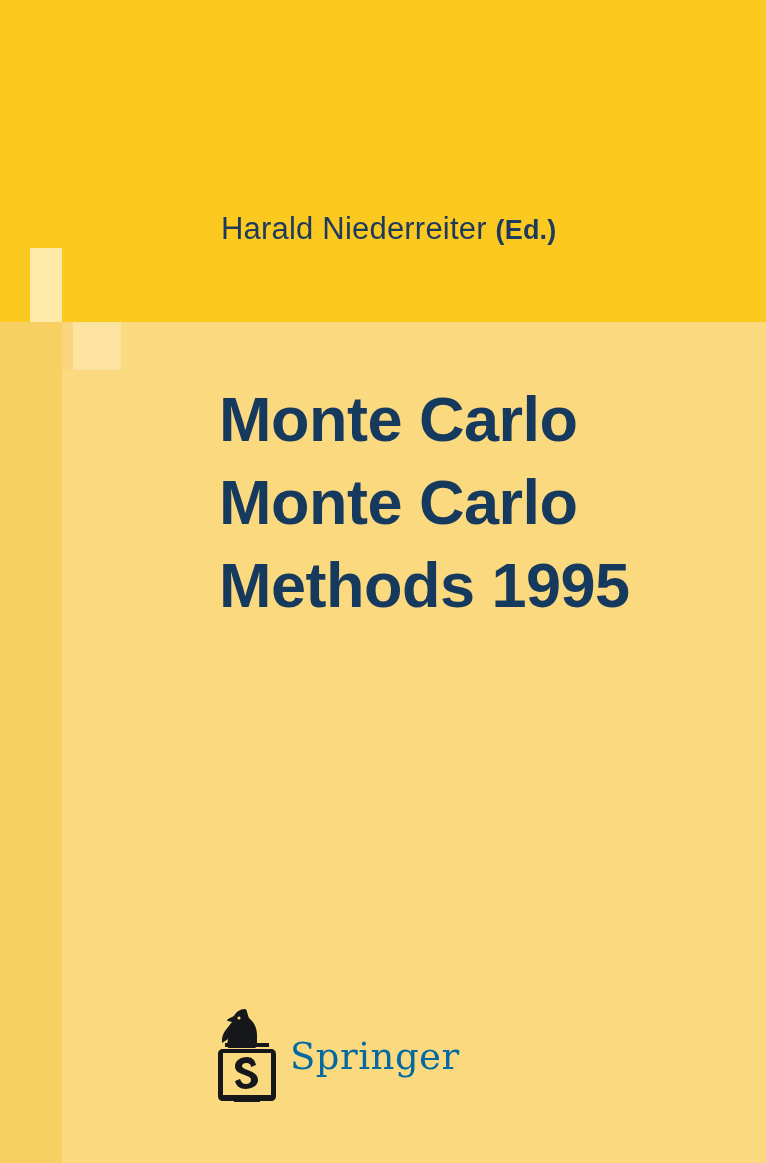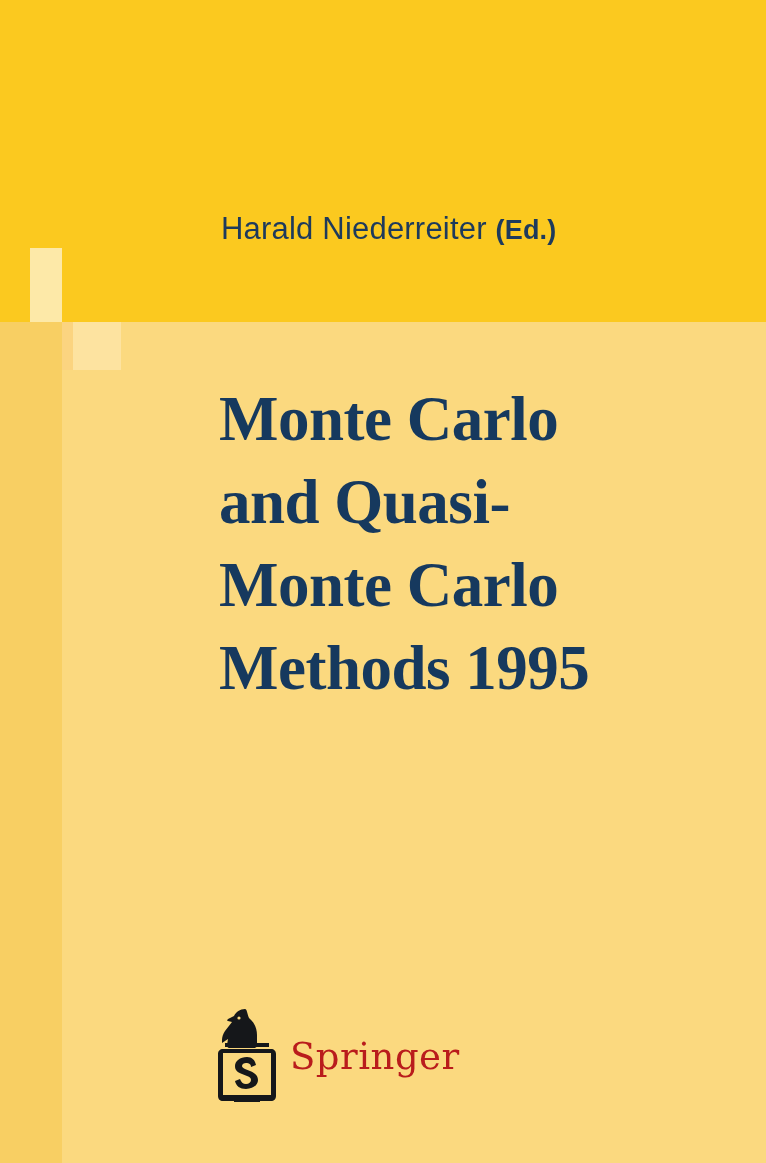--- a/index.html
+++ b/index.html
@@ -106,21 +106,21 @@
     font-size: 27px;
     margin-top: 36px;
   }
   
   .title-block {
     position: absolute;
     left: 219px;
     top: 378px;
     width: 520px;
     color: #16395e;
-    font-family: Liberation Serif, serif;
+    font-family: Liberation Sans, sans-serif;
     font-size: 63px;
     font-weight: bold;
     line-height: 83px;
     letter-spacing: -0.5px;
   }
   .title-line {
     display: block;
     white-space: nowrap;
   }
   
@@ -137,21 +137,21 @@
     top: 0;
     width: 70px;
     height: 100px;
   }
   .logo-word {
     position: absolute;
     left: 78px;
     top: 30px;
     font-family: "DejaVu Serif", serif;
     font-size: 37px;
-    color: #b91c1c;
+    color: #0369a1;
     letter-spacing: 0.5px;
   }
 </style>
 </head>
 <body>
 
 <div class="cover">
 
   <div class="top-band"></div>
   <div class="body-bg"></div>
@@ -162,21 +162,20 @@
   <div class="deco-square-c"></div>
   <div class="deco-square-b"></div>
 
   <div class="editor-line">
     <span class="editor-name">Harald Niederreiter</span>
     <span class="editor-ed">(Ed.)</span>
   </div>
 
   <div class="title-block">
     <span class="title-line">Monte Carlo</span>
-    <span class="title-line">and Quasi-</span>
     <span class="title-line">Monte Carlo</span>
     <span class="title-line">Methods 1995</span>
   </div>
 
   <div class="logo-block">
     <svg class="logo-mark" viewBox="0 0 70 100">
       <g fill="#15171a">
         <path d="M33 4 c-5 0 -9 3 -11 7 l-6 3 c-1 1 -1 2 0 2 l4 1 -7 9 c-2 3 -3 6 -3 9 l0 3 6 -4 -1 6 c0 2 1 3 2 3 l25 0 c2 0 3 -1 3 -3 l0 -10 c0 -7 -3 -13 -8 -17 -2 -5 -2 -9 -4 -9 z"></path>
         <circle cx="27" cy="13" r="1.6" fill="#fbd97f"></circle>
         <path d="M13 38 l0 4 44 0 0 -4 z"></path>

